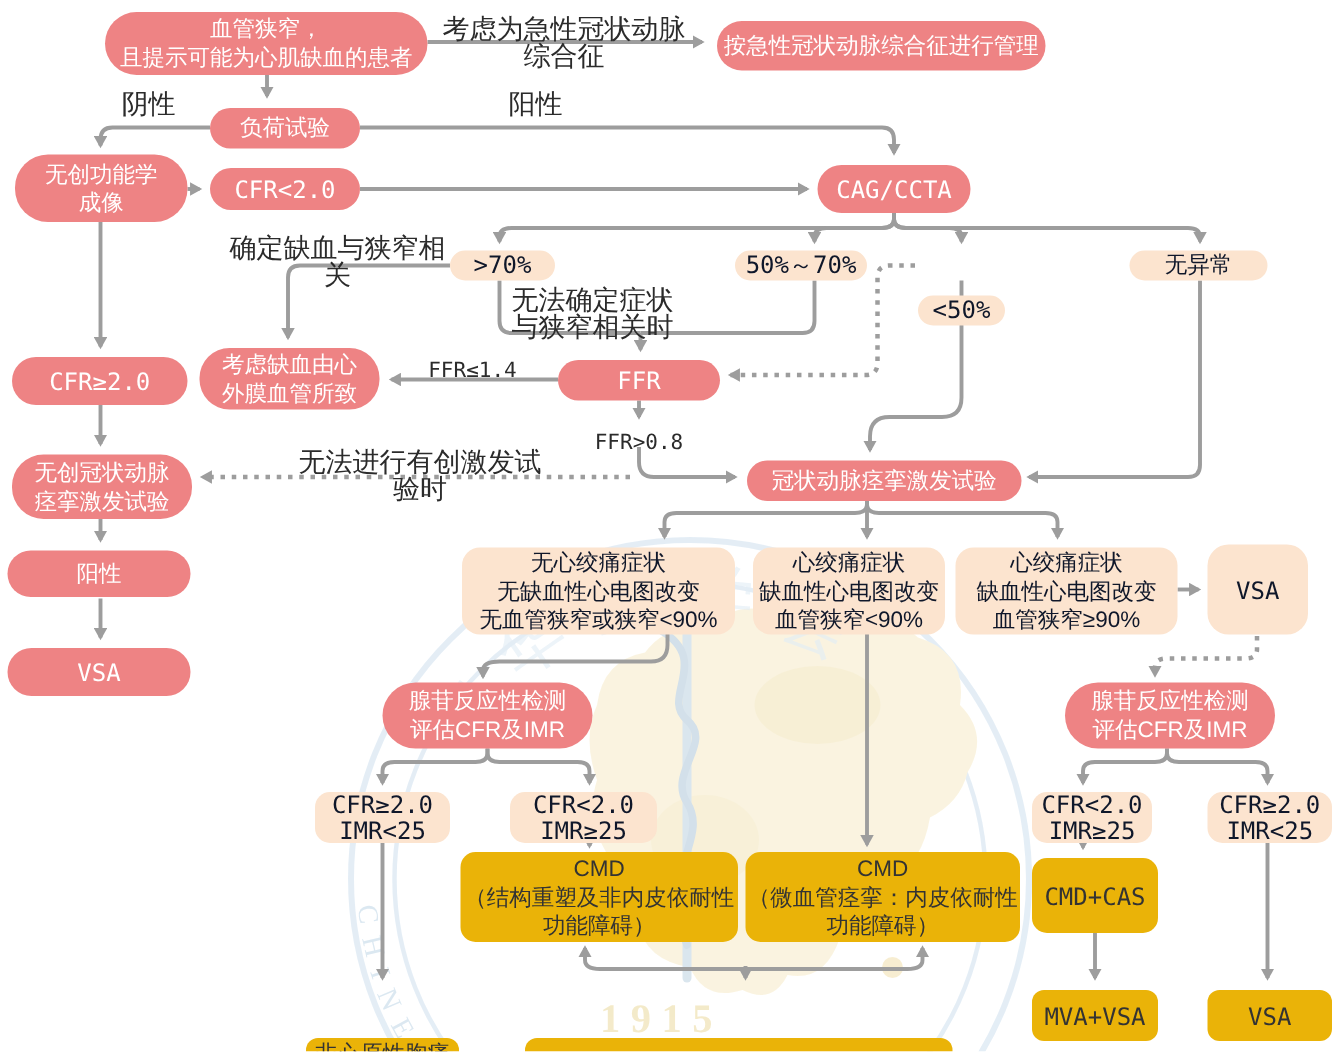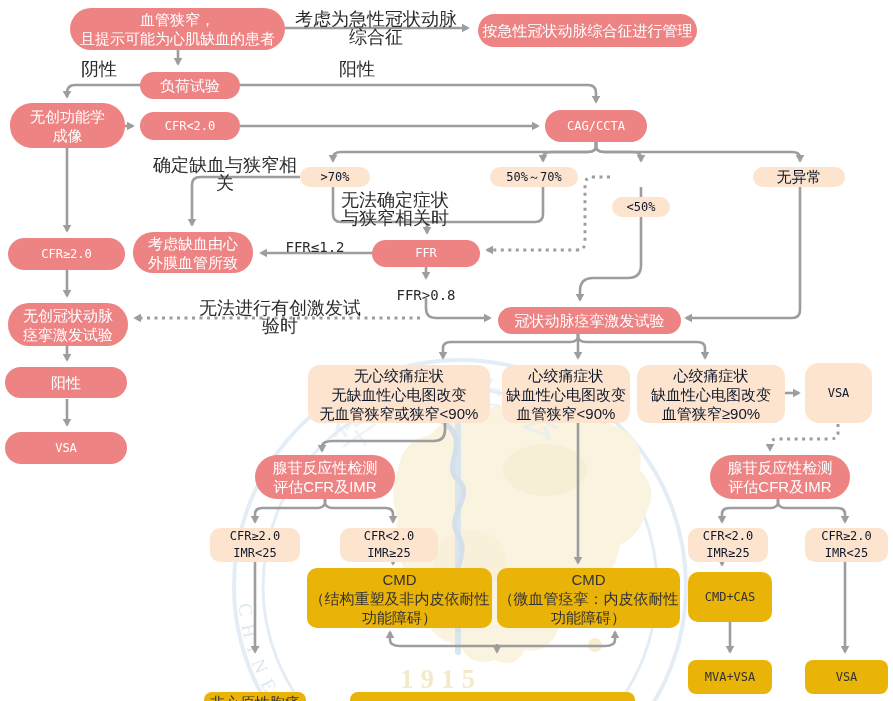--- a/index.html
+++ b/index.html
@@ -5,21 +5,21 @@
   html,body{margin:0;padding:0;background:#fff;}
   .stage{position:relative;width:893px;height:701px;background:#ffffff;overflow:hidden;
          font-family:"Liberation Sans","DejaVu Sans",sans-serif;color:#2f2f2f;}
   svg.layer{position:absolute;left:0;top:0;}
   .node{position:absolute;display:flex;align-items:center;justify-content:center;
         text-align:center;white-space:pre-line;box-sizing:border-box;
         font-size:15px;line-height:19px;}
   .pink{background:#ee8384;color:#ffffff;}
   .peach{background:#fce4cf;color:#0f172a;}
   .gray{background:#eab308;color:#333333;}
-  .mono{font-family:"DejaVu Sans Mono","Liberation Mono",monospace;font-size:12px;}
+  .mono{font-family:"DejaVu Sans Mono","Liberation Mono",monospace;font-size:16px;}
   .pill{line-height:20px;overflow:visible;}
   .lbl{position:absolute;text-align:center;white-space:pre-line;
        font-size:18px;line-height:18px;color:#2b2b2b;}
   .lblmono{font-family:"DejaVu Sans Mono","Liberation Mono",monospace;font-size:14px;}
   .wm-char{font-size:44px;fill:#c8dcec;}
 </style>
 </head>
 <body>
 
 <div class="stage">
@@ -188,17 +188,17 @@
   <div class="node gray mono" style="left:350px;top:692px;width:285px;height:34px;border-radius:8px;">MVA</div>
   <div class="node gray mono" style="left:688px;top:660px;width:84px;height:34px;border-radius:8px;">MVA+VSA</div>
   <div class="node gray mono" style="left:805px;top:660px;width:83px;height:34px;border-radius:8px;">VSA</div>
 
   <div class="lbl" style="left:290px;top:10px;width:172px;">考虑为急性冠状动脉综合征</div>
   <div class="lbl" style="left:76px;top:60px;width:46px;">阴性</div>
   <div class="lbl" style="left:334px;top:60px;width:46px;">阳性</div>
   <div class="lbl" style="left:150px;top:156px;width:150px;">确定缺血与狭窄相关</div>
   <div class="lbl" style="left:340px;top:191px;width:110px;">无法确定症状
 与狭窄相关时</div>
-  <div class="lbl lblmono" style="left:281px;top:238px;width:68px;">FFR≤1.2</div>
+  <div class="lbl lblmono" style="left:281px;top:238px;width:68px;">FFR≤1.4</div>
   <div class="lbl lblmono" style="left:392px;top:286px;width:68px;">FFR&gt;0.8</div>
   <div class="lbl" style="left:195px;top:299px;width:170px;">无法进行有创激发试验时</div>
 
 </div>
 
 </body></html>

